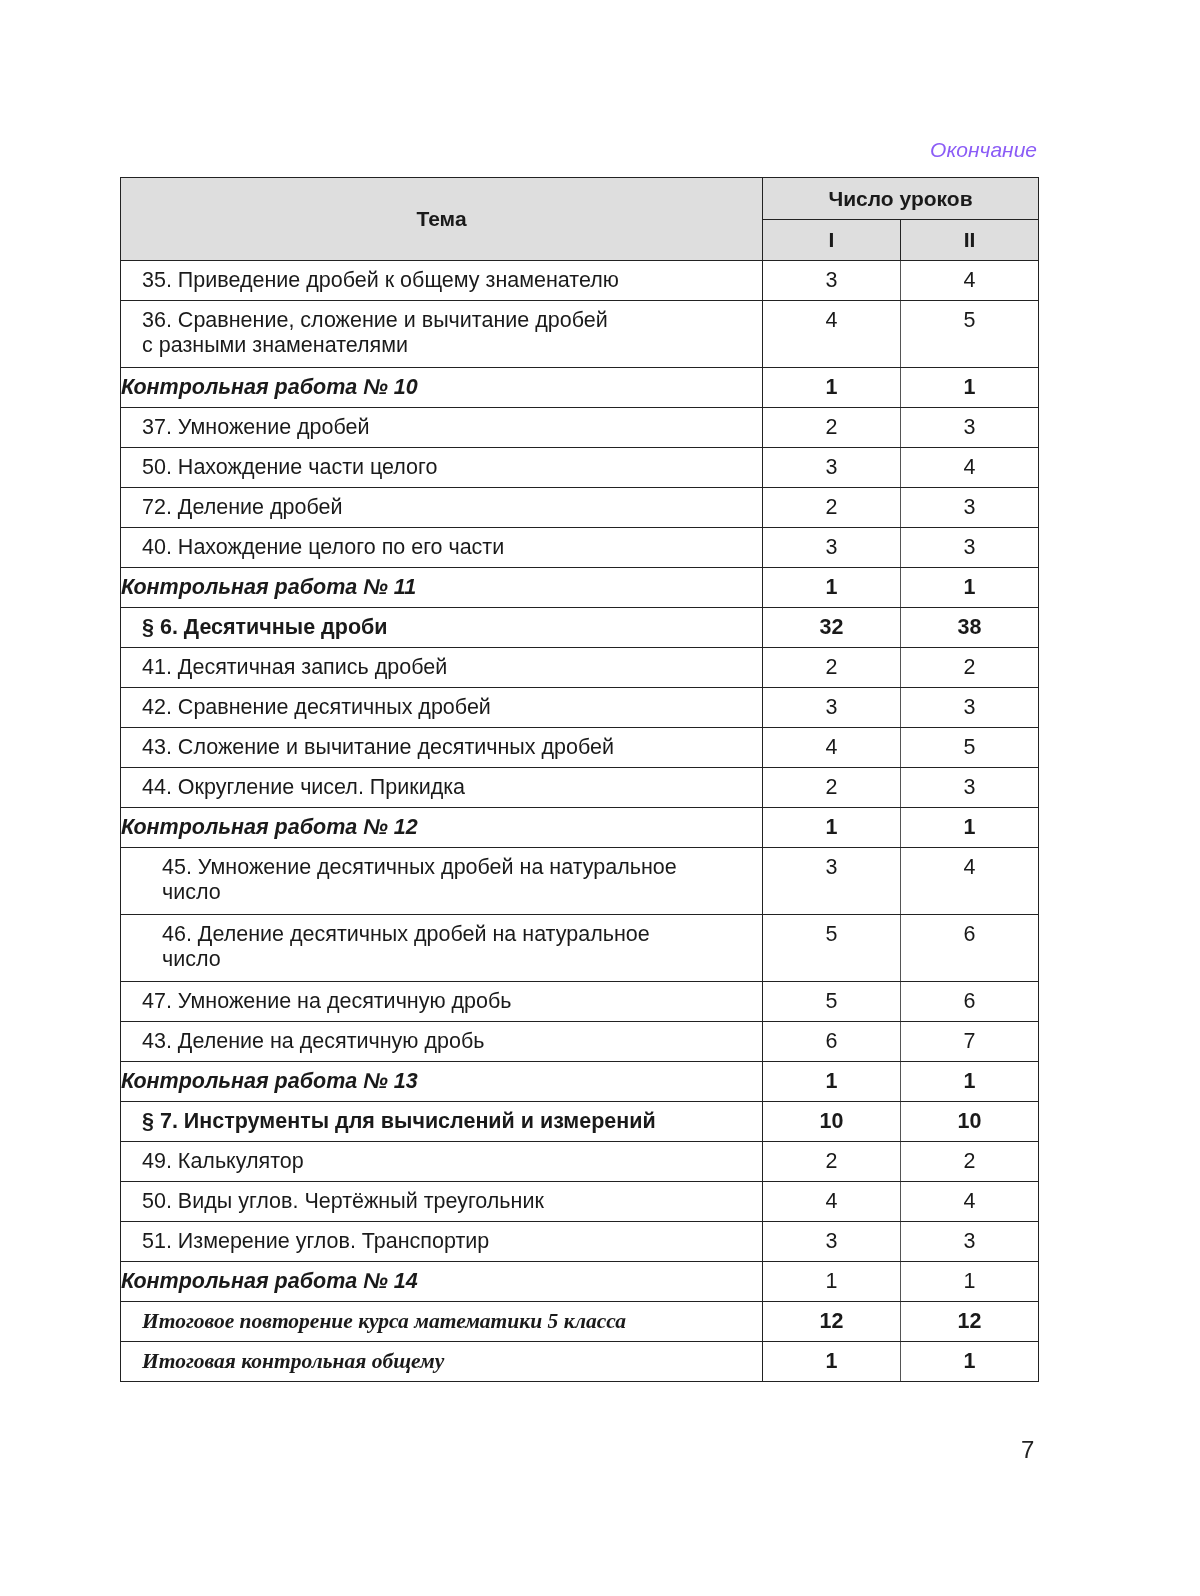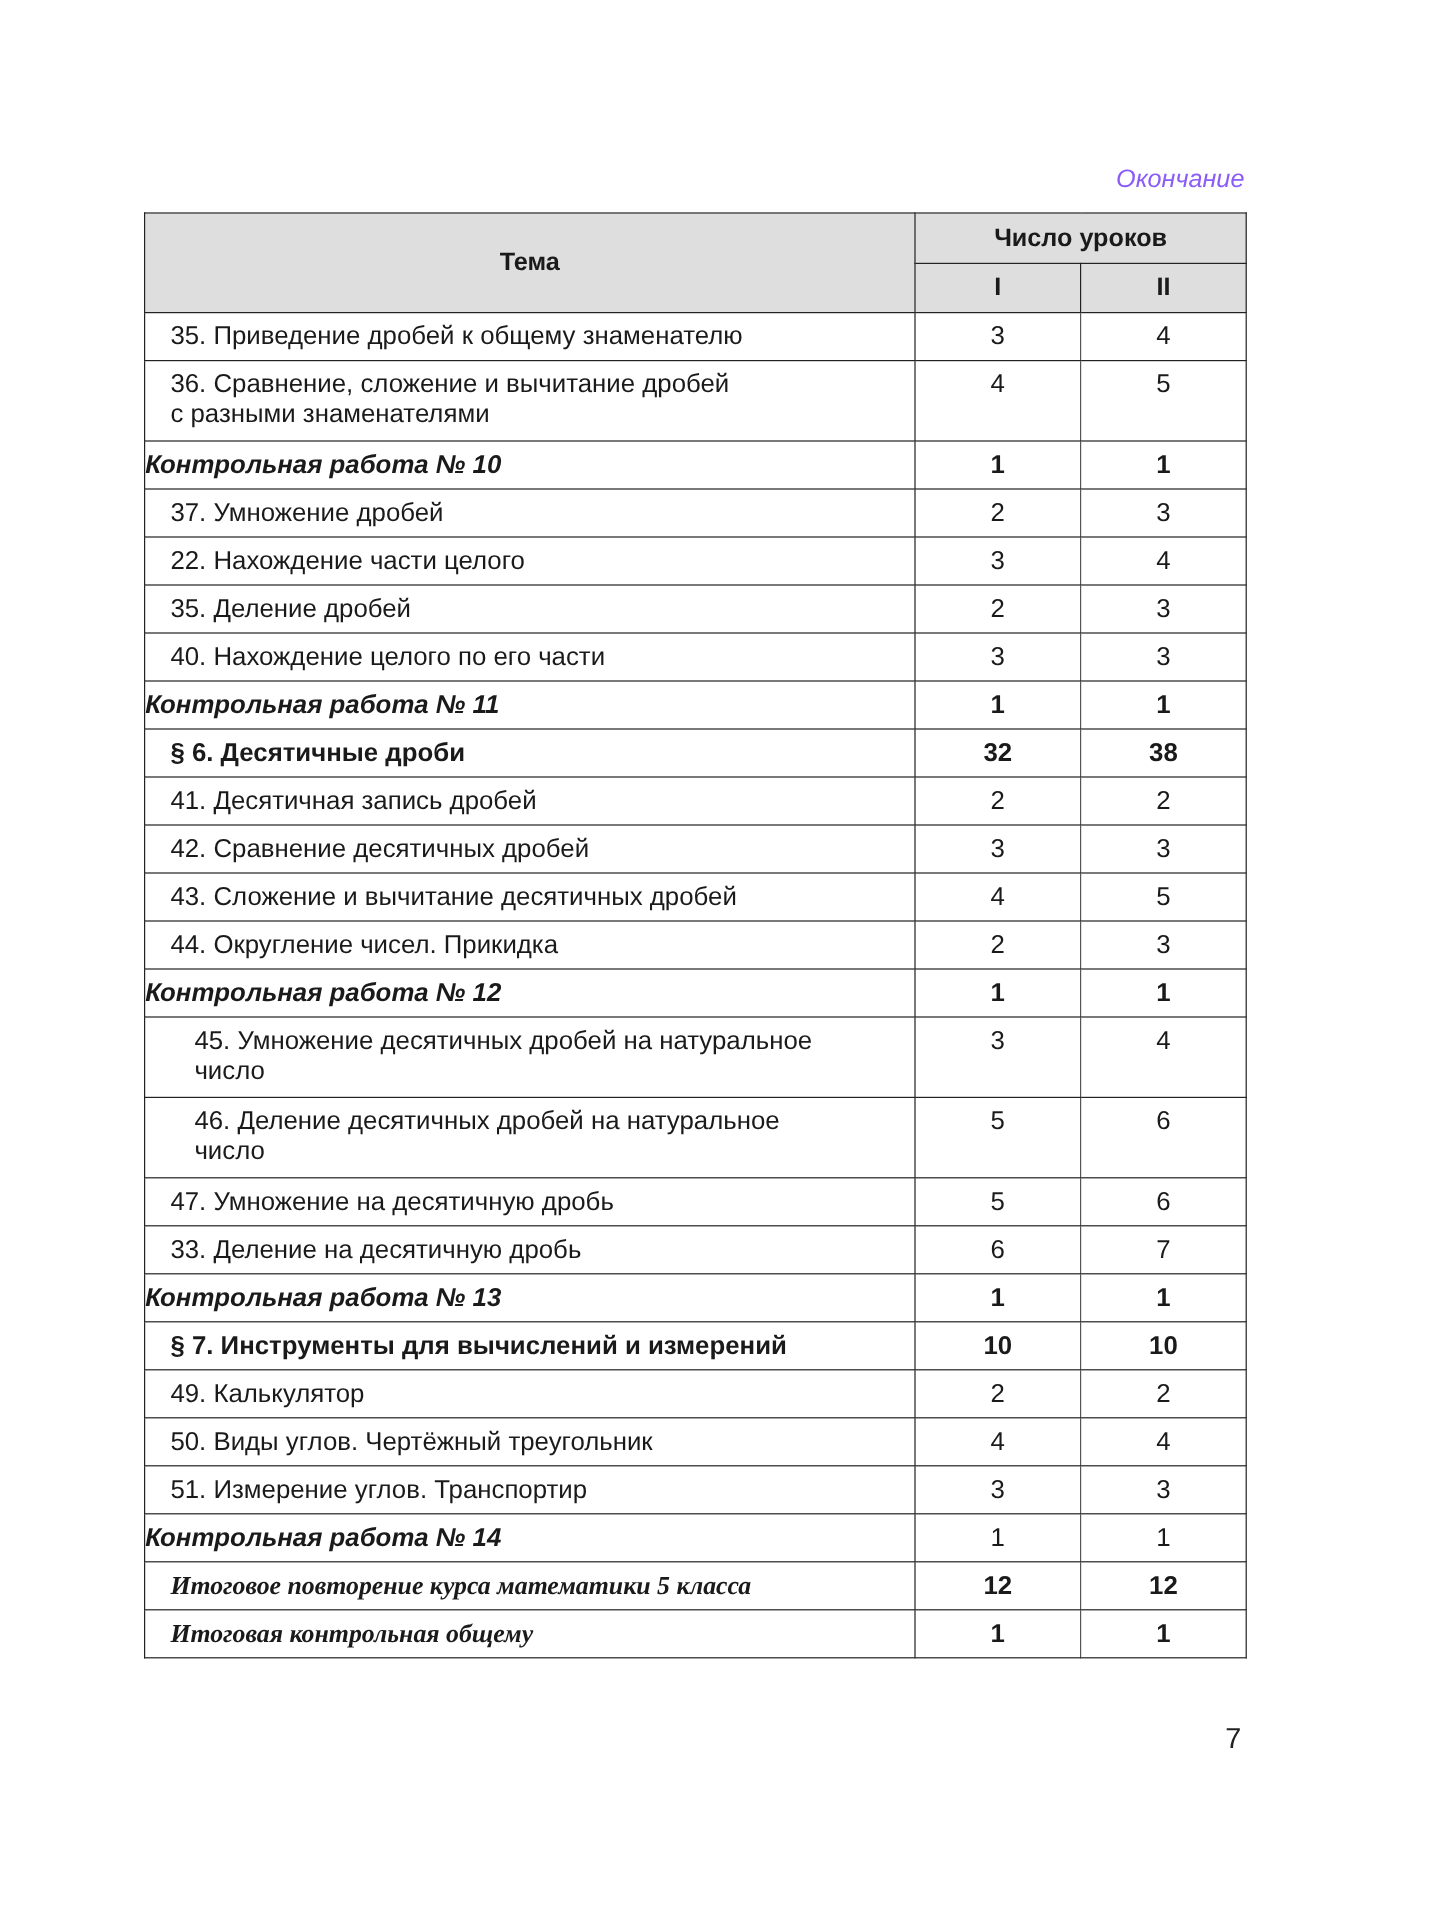--- a/index.html
+++ b/index.html
@@ -59,26 +59,26 @@
         <td class="t"><span>Контрольная работа № 10</span></td>
         <td class="n c2b">1</td>
         <td class="n">1</td>
       </tr>
       <tr>
         <td class="t"><span>37. Умножение дробей</span></td>
         <td class="n c2b">2</td>
         <td class="n">3</td>
       </tr>
       <tr>
-        <td class="t"><span>22. Нахождение части целого</span></td>
+        <td class="t"><span>50. Нахождение части целого</span></td>
         <td class="n c2b">3</td>
         <td class="n">4</td>
       </tr>
       <tr>
-        <td class="t"><span>35. Деление дробей</span></td>
+        <td class="t"><span>72. Деление дробей</span></td>
         <td class="n c2b">2</td>
         <td class="n">3</td>
       </tr>
       <tr>
         <td class="t"><span>40. Нахождение целого по его части</span></td>
         <td class="n c2b">3</td>
         <td class="n">3</td>
       </tr>
       <tr class="kr">
         <td class="t"><span>Контрольная работа № 11</span></td>
@@ -124,21 +124,21 @@
         <td class="t just"><span>46. Деление десятичных дробей на натуральное</span><br><span>число</span></td>
         <td class="n c2b">5</td>
         <td class="n">6</td>
       </tr>
       <tr>
         <td class="t"><span>47. Умножение на десятичную дробь</span></td>
         <td class="n c2b">5</td>
         <td class="n">6</td>
       </tr>
       <tr>
-        <td class="t"><span>33. Деление на десятичную дробь</span></td>
+        <td class="t"><span>43. Деление на десятичную дробь</span></td>
         <td class="n c2b">6</td>
         <td class="n">7</td>
       </tr>
       <tr class="kr">
         <td class="t"><span>Контрольная работа № 13</span></td>
         <td class="n c2b">1</td>
         <td class="n">1</td>
       </tr>
       <tr class="sec">
         <td class="t"><span>§ 7. Инструменты для вычислений и измерений</span></td>

